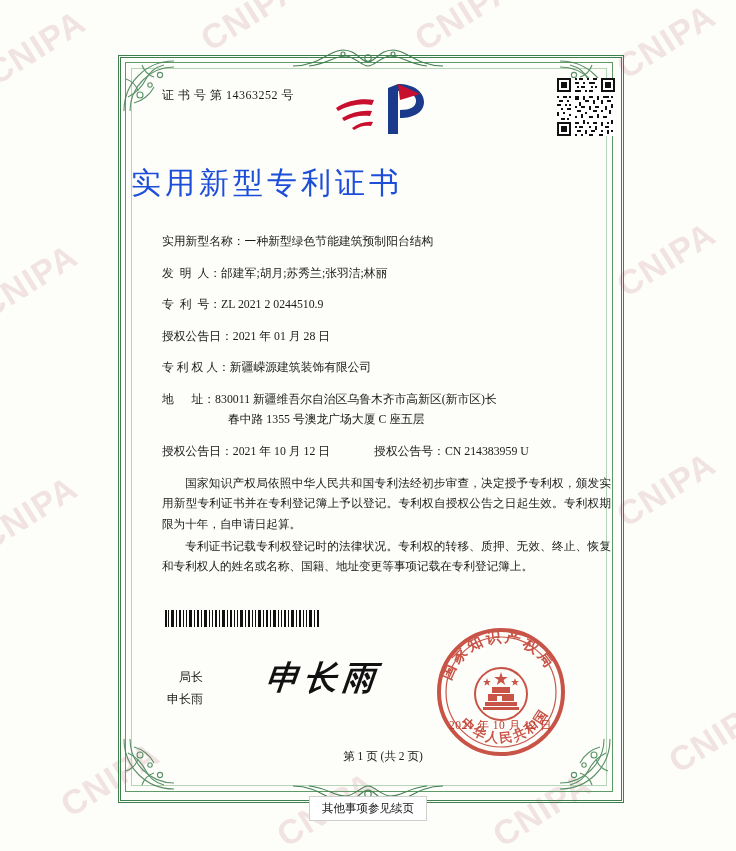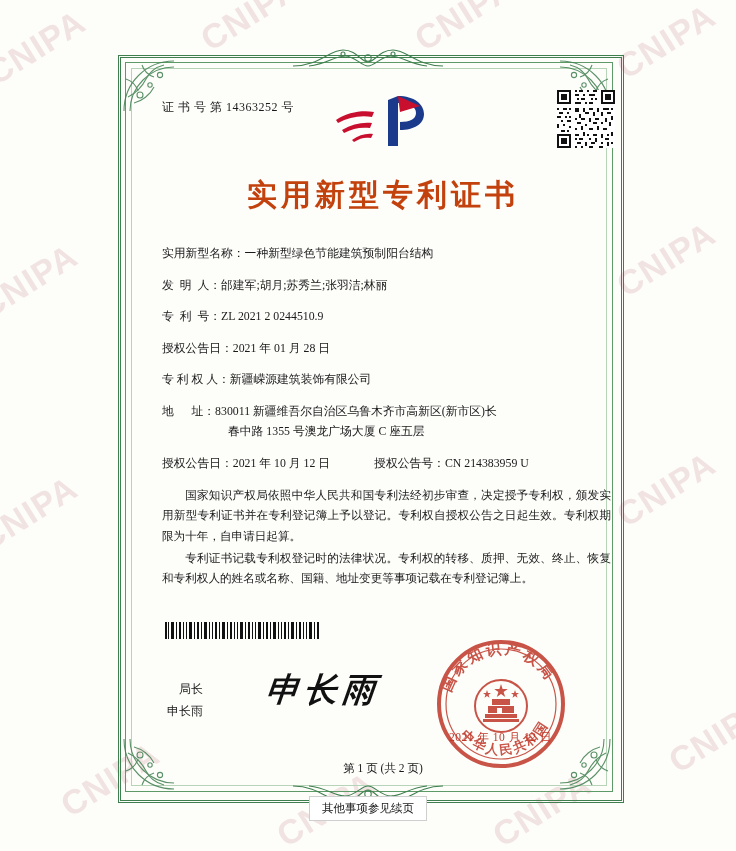--- a/index.html
+++ b/index.html
@@ -99,21 +99,21 @@
     height: 26px;
     z-index: 3;
     transform: scaleY(-1);
   }
   .orn-top svg, .orn-bottom svg { width: 100%; height: 100%; }
 
   
   #content {
     position: absolute;
     left: 131px;
-    top: 68px;
+    top: 56px;
     width: 504px;
     height: 716px;
     z-index: 5;
     font-size: 11.5px;
     color: #1a1a1a;
   }
 
   .cert-no {
     position: absolute;
     left: 31px;
@@ -142,26 +142,26 @@
     width: 110px;
     height: 62px;
   }
   .emblem svg { width: 100%; height: 100%; }
 
   .doc-title {
     position: absolute;
     left: 0;
     right: 0;
     top: 107px;
-    text-align: center;
+    text-align: left;
     font-family: "DejaVu Serif", serif;
     font-size: 30px;
-    font-weight: bold;
+    font-weight: normal;
     letter-spacing: 4px;
-    color: #c2410c;
+    color: #1d4ed8;
   }
 
   .fields {
     position: absolute;
     left: 31px;
     top: 177px;
     right: 24px;
   }
   .field {
     margin-bottom: 14.5px;

